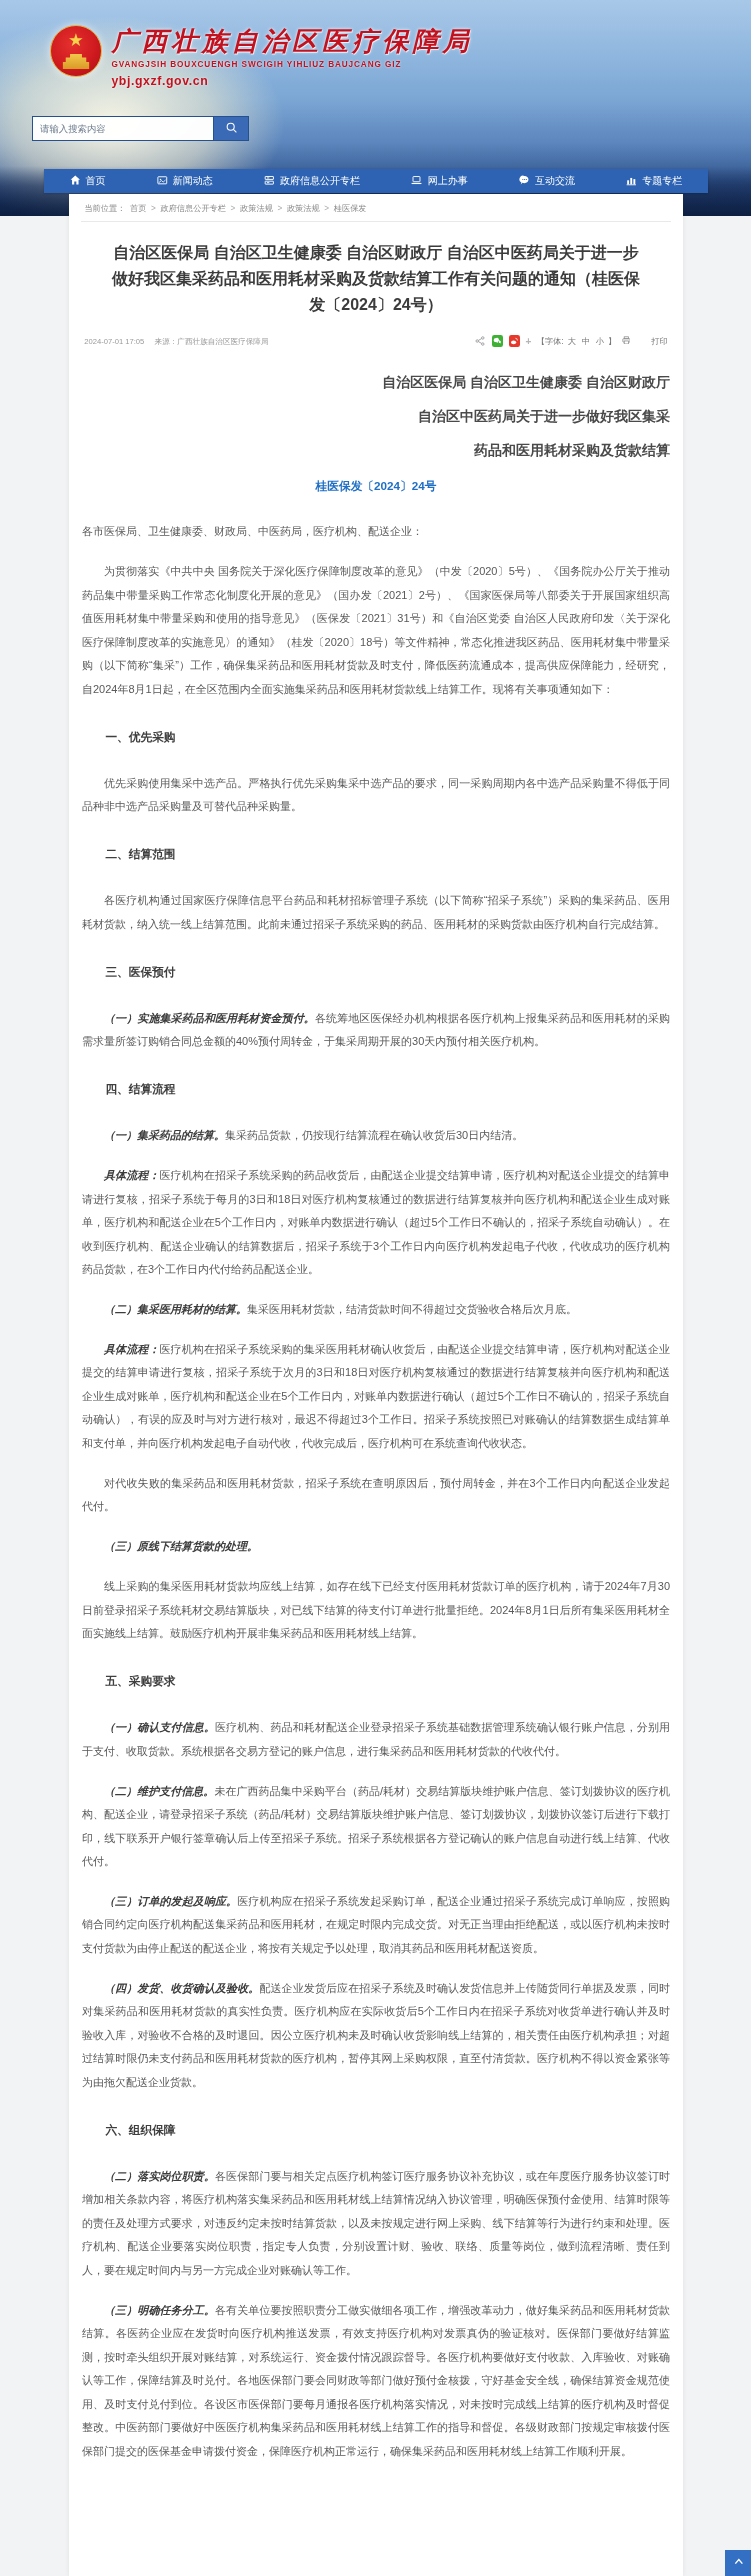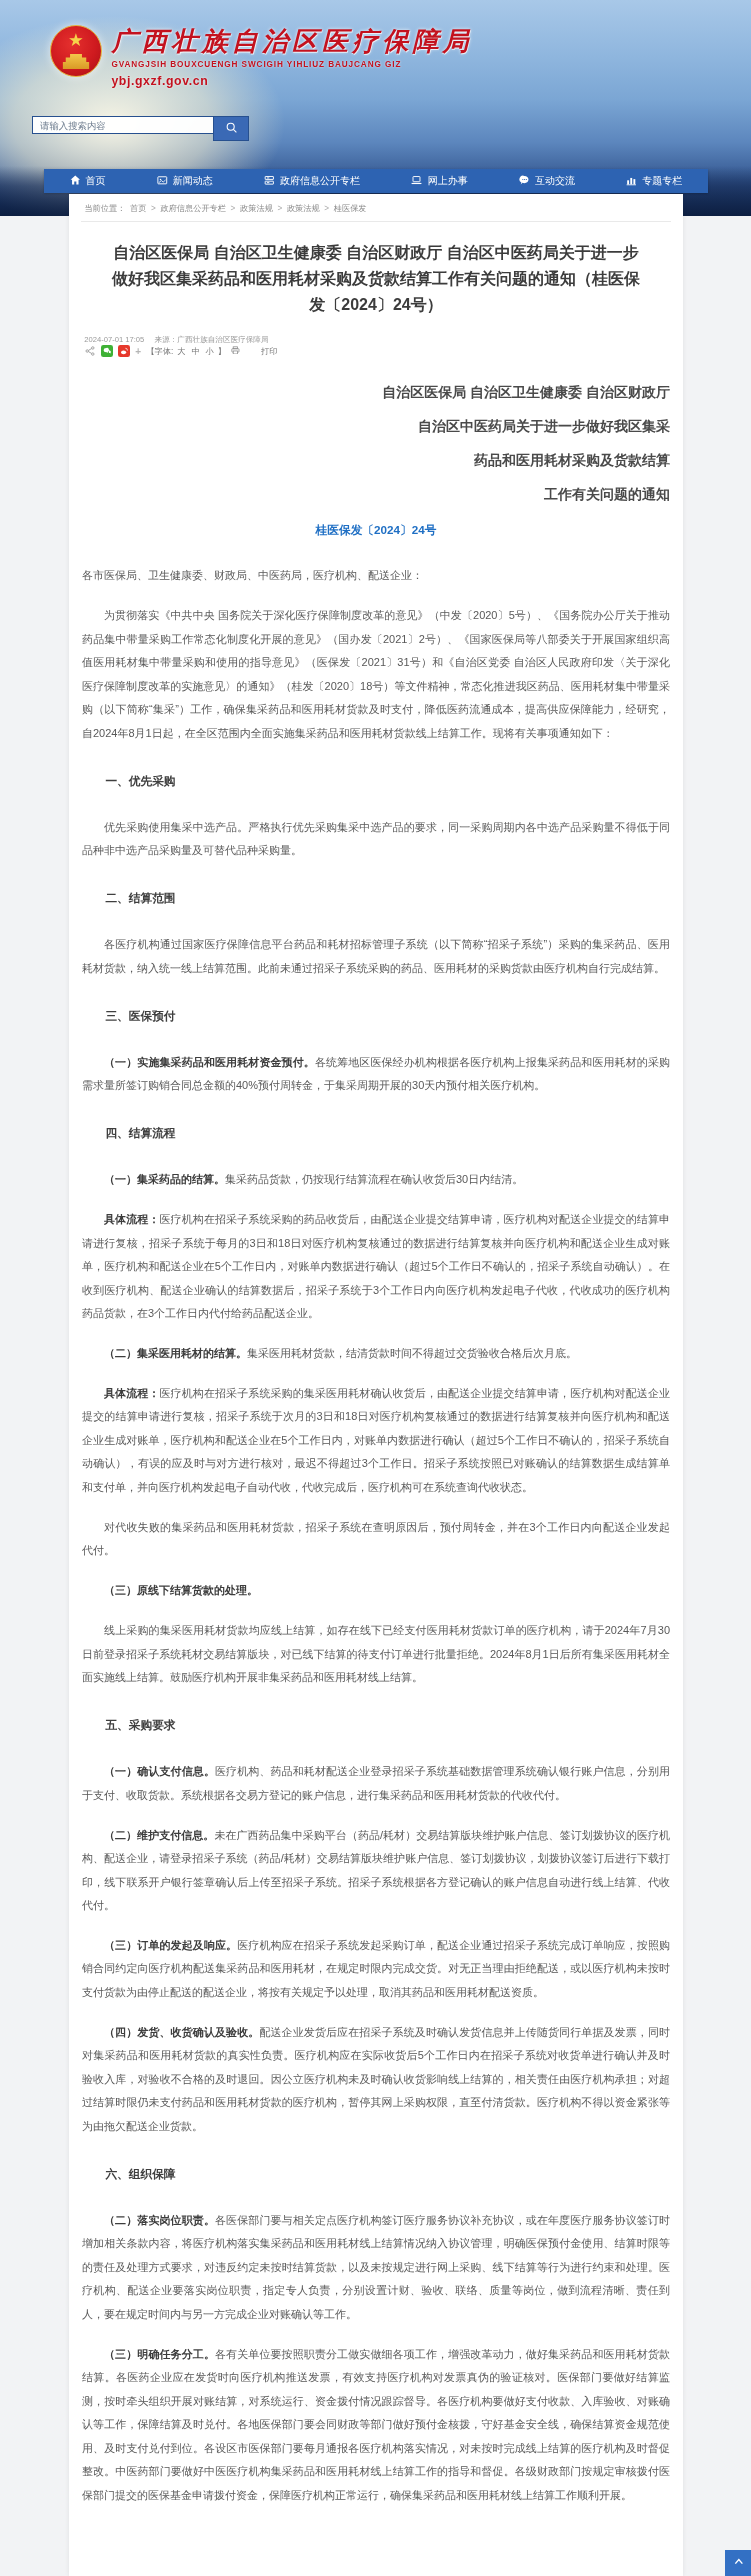--- a/index.html
+++ b/index.html
@@ -25,21 +25,21 @@
     background:linear-gradient(180deg,#f3c84a,#d99a26); clip-path:polygon(0 100%,0 55%,12% 55%,12% 25%,28% 25%,28% 0,72% 0,72% 25%,88% 25%,88% 55%,100% 55%,100% 100%); }
   .brand-text { margin-left:9.4px; padding-top:1.2px; }
   .brand-title { color:#c3121f; font-size:26px; font-weight:bold; letter-spacing:4.1px;
     text-shadow:0 0 3.5px rgba(255,255,255,.9),0.6px 0.6px 0 rgba(255,255,255,.7); line-height:30.5px;font-style:italic; }
   .brand-zhuang { color:#c3121f; font-size:8.2px; font-weight:bold; letter-spacing:0.9px; margin-top:3.5px;
     text-shadow:0 0 2.3px rgba(255,255,255,.8); }
   .brand-url { color:#c3121f; font-size:12.3px; font-weight:bold; margin-top:4.7px; letter-spacing:0.6px;
     text-shadow:0 0 2.3px rgba(255,255,255,.8); }
 
   .searchbar { position:absolute; left:32px; top:116px; display:flex; z-index:3; }
-  .search-input { width:181px; height:18px; background:rgba(255,255,255,.96); border:0.6px solid #27508f;
+  .search-input { width:181px; height:25px; background:rgba(255,255,255,.96); border:0.6px solid #27508f;
     border-right:none; padding:0 7px; font-size:9.4px; color:#333; outline:none; }
   .search-input::placeholder { color:#6b7a8c; }
   .search-btn { width:36px; height:25px; background:#3a69b5; border:0.6px solid #27508f; cursor:pointer;
     display:flex; align-items:center; justify-content:center; }
 
   .nav { position:absolute; left:44px; bottom:23.5px; width:664px; height:23.5px; background:#2d63b2;
     display:flex; align-items:center; justify-content:space-around; z-index:3; box-shadow:0 0.6px 2.3px rgba(0,0,0,.25); }
   .nav-item { display:flex; align-items:center; gap:5.3px; color:#fff; font-size:10px; cursor:pointer; white-space:nowrap; }
   .nav-item svg { display:block; }
 
@@ -49,22 +49,22 @@
 
   .breadcrumb { font-size:8.2px; color:#8a8a8a; padding:8.8px 1.2px 7.6px; }
   .breadcrumb span { margin:0 1.2px; }
   .crumb-link { cursor:pointer; }
   .crumb-sep { color:#aaa; margin:0 2.3px; }
   .bc-divider { height:0.6px; background:#e9e9e9; margin:0 -1.2px; }
 
   .article-title { margin:17.6px 23.5px 0; text-align:center; font-size:16px; font-weight:bold;
     color:#3c3c3c; line-height:26px; }
 
-  .meta-row { margin-top:17.6px; display:flex; align-items:flex-start; justify-content:space-between;
-    font-size:7.6px; color:#9a9a9a; padding:0 2.3px;flex-direction:column; }
+  .meta-row { margin-top:17.6px; display:flex; align-items:flex-end; justify-content:space-between;
+    font-size:7.6px; color:#9a9a9a; padding:0 2.3px; }
   .meta-left span { margin-right:8.2px; }
   .meta-right { display:flex; align-items:center; gap:5.3px; color:#8a8a8a; }
   .mr-icon { width:11.7px; height:11.7px; display:inline-flex; align-items:center; justify-content:center;
     border-radius:2.3px; cursor:pointer; }
   .ic-wechat { background:#3eb135; }
   .ic-weibo { background:#e6392c; }
   .ic-plus { color:#b5b5b5; font-size:10px; font-weight:bold; cursor:pointer; }
   .font-ctrl { color:#777; font-size:8.2px; }
   .font-ctrl b { font-weight:normal; margin:0 1.8px; cursor:pointer; }
   .print { display:inline-flex; align-items:center; gap:21px; color:#777; font-size:8.2px; cursor:pointer; }
@@ -73,21 +73,21 @@
   .doc { margin-top:20px; padding:0 0 5.9px; }
   .doc-head { text-align:right; font-size:14px; font-weight:bold; color:#4a4a4a; line-height:17.6px; margin-top:16.4px; }
   .doc-head.first { margin-top:27px; }
   .doc-number { text-align:center; font-size:11.7px; font-weight:bold; color:#1f6fc4; margin-top:20px; }
 
   .doc-body { margin-top:26px; }
   .doc-body p, .doc-body h3 { font-size:11px; line-height:23.5px; color:#595959; text-indent:2em;
     margin:16.4px 0; font-weight:normal; text-align:justify; }
   .doc-body .blk-greeting { text-indent:0; margin-top:21px; }
   .doc-body .blk-h { font-weight:bold; color:#3f3f3f; font-size:11.7px; margin:23.5px 0; }
-  .doc-body .lead { font-weight:bold; color:#3d3d3d; }
+  .doc-body .lead { font-weight:bold; color:#3d3d3d;font-style:italic; }
 
   .backtop { position:absolute; right:0; bottom:0; width:27px; height:26px; background:#3370c4;
     display:flex; align-items:center; justify-content:center; cursor:pointer; z-index:9; }
 </style>
 </head>
 <body>
 
 <div class="banner">
   <div class="brand">
     <div class="emblem">
@@ -240,21 +240,20 @@
         </span>
         <span>打印</span>
       </span>
     </div>
   </div>
 
   <div class="doc">
     <div class="doc-head first">自治区医保局 自治区卫生健康委 自治区财政厅</div>
     <div class="doc-head">自治区中医药局关于进一步做好我区集采</div>
     <div class="doc-head">药品和医用耗材采购及货款结算</div>
-    <div class="doc-head">工作有关问题的通知</div>
     <div class="doc-number">桂医保发〔2024〕24号</div>
     <div class="doc-body">
         <p class="blk-greeting">各市医保局、卫生健康委、财政局、中医药局，医疗机构、配送企业：</p>
         <p class="blk-p">为贯彻落实《中共中央 国务院关于深化医疗保障制度改革的意见》（中发〔2020〕5号）、《国务院办公厅关于推动药品集中带量采购工作常态化制度化开展的意见》（国办发〔2021〕2号）、《国家医保局等八部委关于开展国家组织高值医用耗材集中带量采购和使用的指导意见》（医保发〔2021〕31号）和《自治区党委 自治区人民政府印发〈关于深化医疗保障制度改革的实施意见〉的通知》（桂发〔2020〕18号）等文件精神，常态化推进我区药品、医用耗材集中带量采购（以下简称“集采”）工作，确保集采药品和医用耗材货款及时支付，降低医药流通成本，提高供应保障能力，经研究，自2024年8月1日起，在全区范围内全面实施集采药品和医用耗材货款线上结算工作。现将有关事项通知如下：</p>
         <h3 class="blk-h">一、优先采购</h3>
         <p class="blk-p">优先采购使用集采中选产品。严格执行优先采购集采中选产品的要求，同一采购周期内各中选产品采购量不得低于同品种非中选产品采购量及可替代品种采购量。</p>
         <h3 class="blk-h">二、结算范围</h3>
         <p class="blk-p">各医疗机构通过国家医疗保障信息平台药品和耗材招标管理子系统（以下简称“招采子系统”）采购的集采药品、医用耗材货款，纳入统一线上结算范围。此前未通过招采子系统采购的药品、医用耗材的采购货款由医疗机构自行完成结算。</p>
         <h3 class="blk-h">三、医保预付</h3>
         <p class="blk-p"><span class="lead">（一）实施集采药品和医用耗材资金预付。</span>各统筹地区医保经办机构根据各医疗机构上报集采药品和医用耗材的采购需求量所签订购销合同总金额的40%预付周转金，于集采周期开展的30天内预付相关医疗机构。</p>

